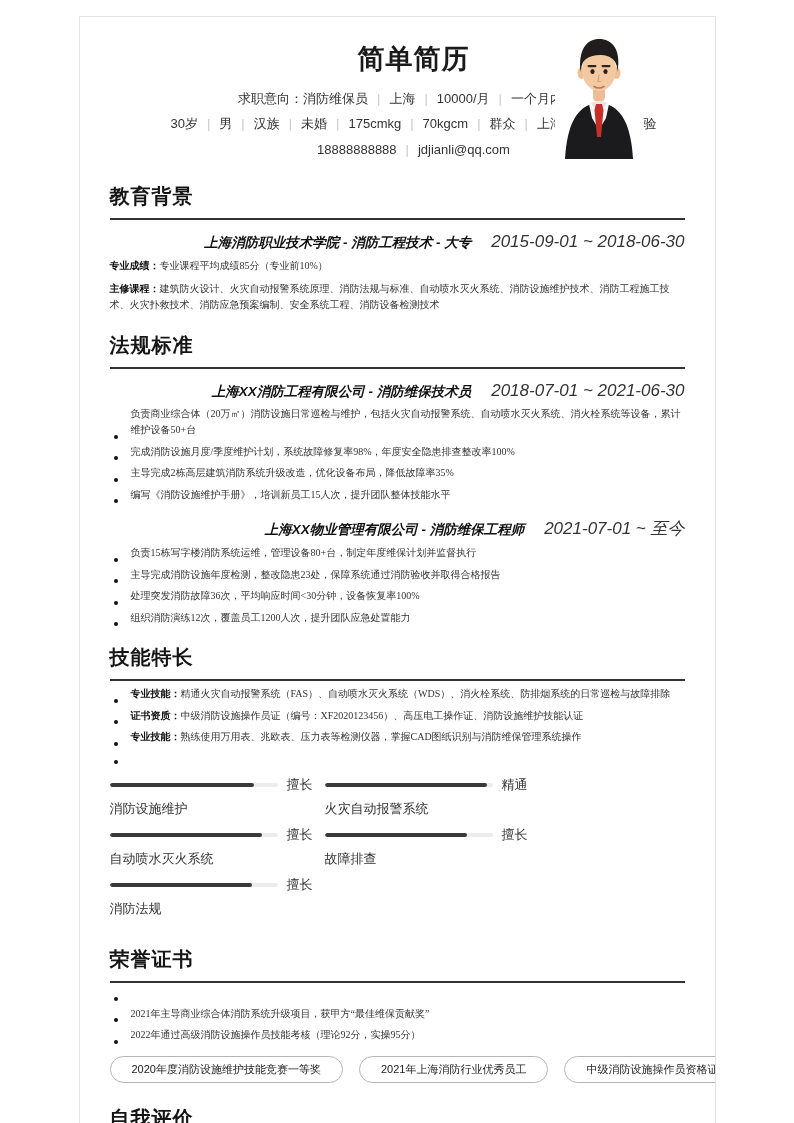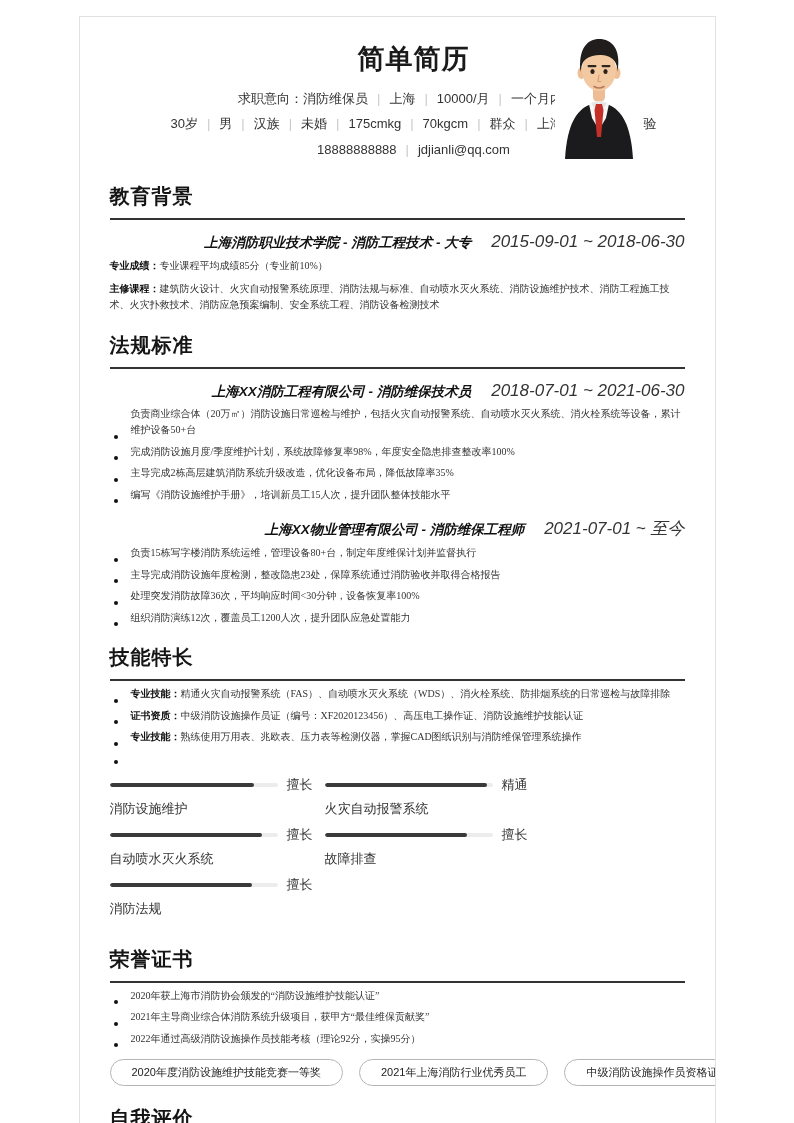--- a/index.html
+++ b/index.html
@@ -213,21 +213,20 @@
         </div>
       </div>
   </div>
 
   <div class="section">
     <div class="section-title">荣誉证书</div>
     <div class="rule"></div>
     <div>
         <div class="bullet-row">
           <span class="dot"></span>
-          <span class="bt">2020年获上海市消防协会颁发的“消防设施维护技能认证”</span>
         </div>
         <div class="bullet-row">
           <span class="dot"></span>
           <span class="bt">2021年主导商业综合体消防系统升级项目，获甲方“最佳维保贡献奖”</span>
         </div>
         <div class="bullet-row">
           <span class="dot"></span>
           <span class="bt">2022年通过高级消防设施操作员技能考核（理论92分，实操95分）</span>
         </div>
       </div>

